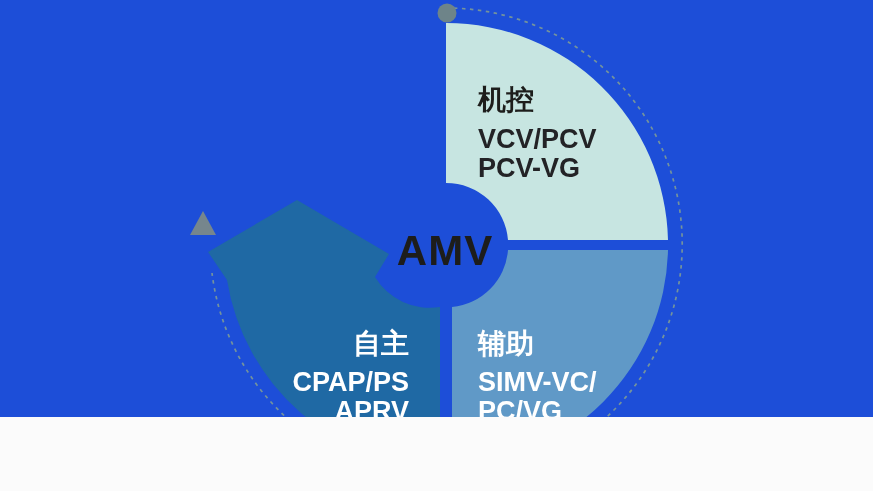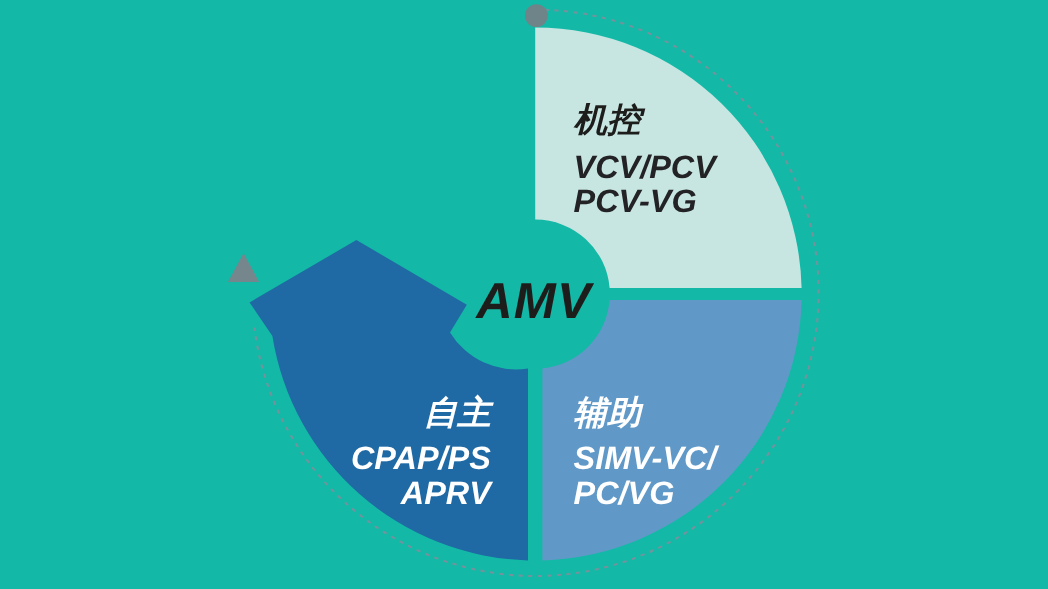--- a/index.html
+++ b/index.html
@@ -4,24 +4,23 @@
 <style>
   html, body {
     margin: 0;
     padding: 0;
     background: #fbfbfb;
     font-family: "Liberation Sans", sans-serif;
   }
   .stage {
     position: relative;
     width: 873px;
-    height: 491px;
-    background: #14b8a6;
+    height: 417px;
+    background: #1d4ed8;
     overflow: hidden;
-    font-style: italic;
   }
   svg { display: block; }
   .seg-label {
     font-family: "Liberation Sans", sans-serif;
     font-size: 28px;
     font-weight: 700;
   }
   .seg-mode {
     font-family: "Liberation Sans", sans-serif;
     font-size: 27px;

